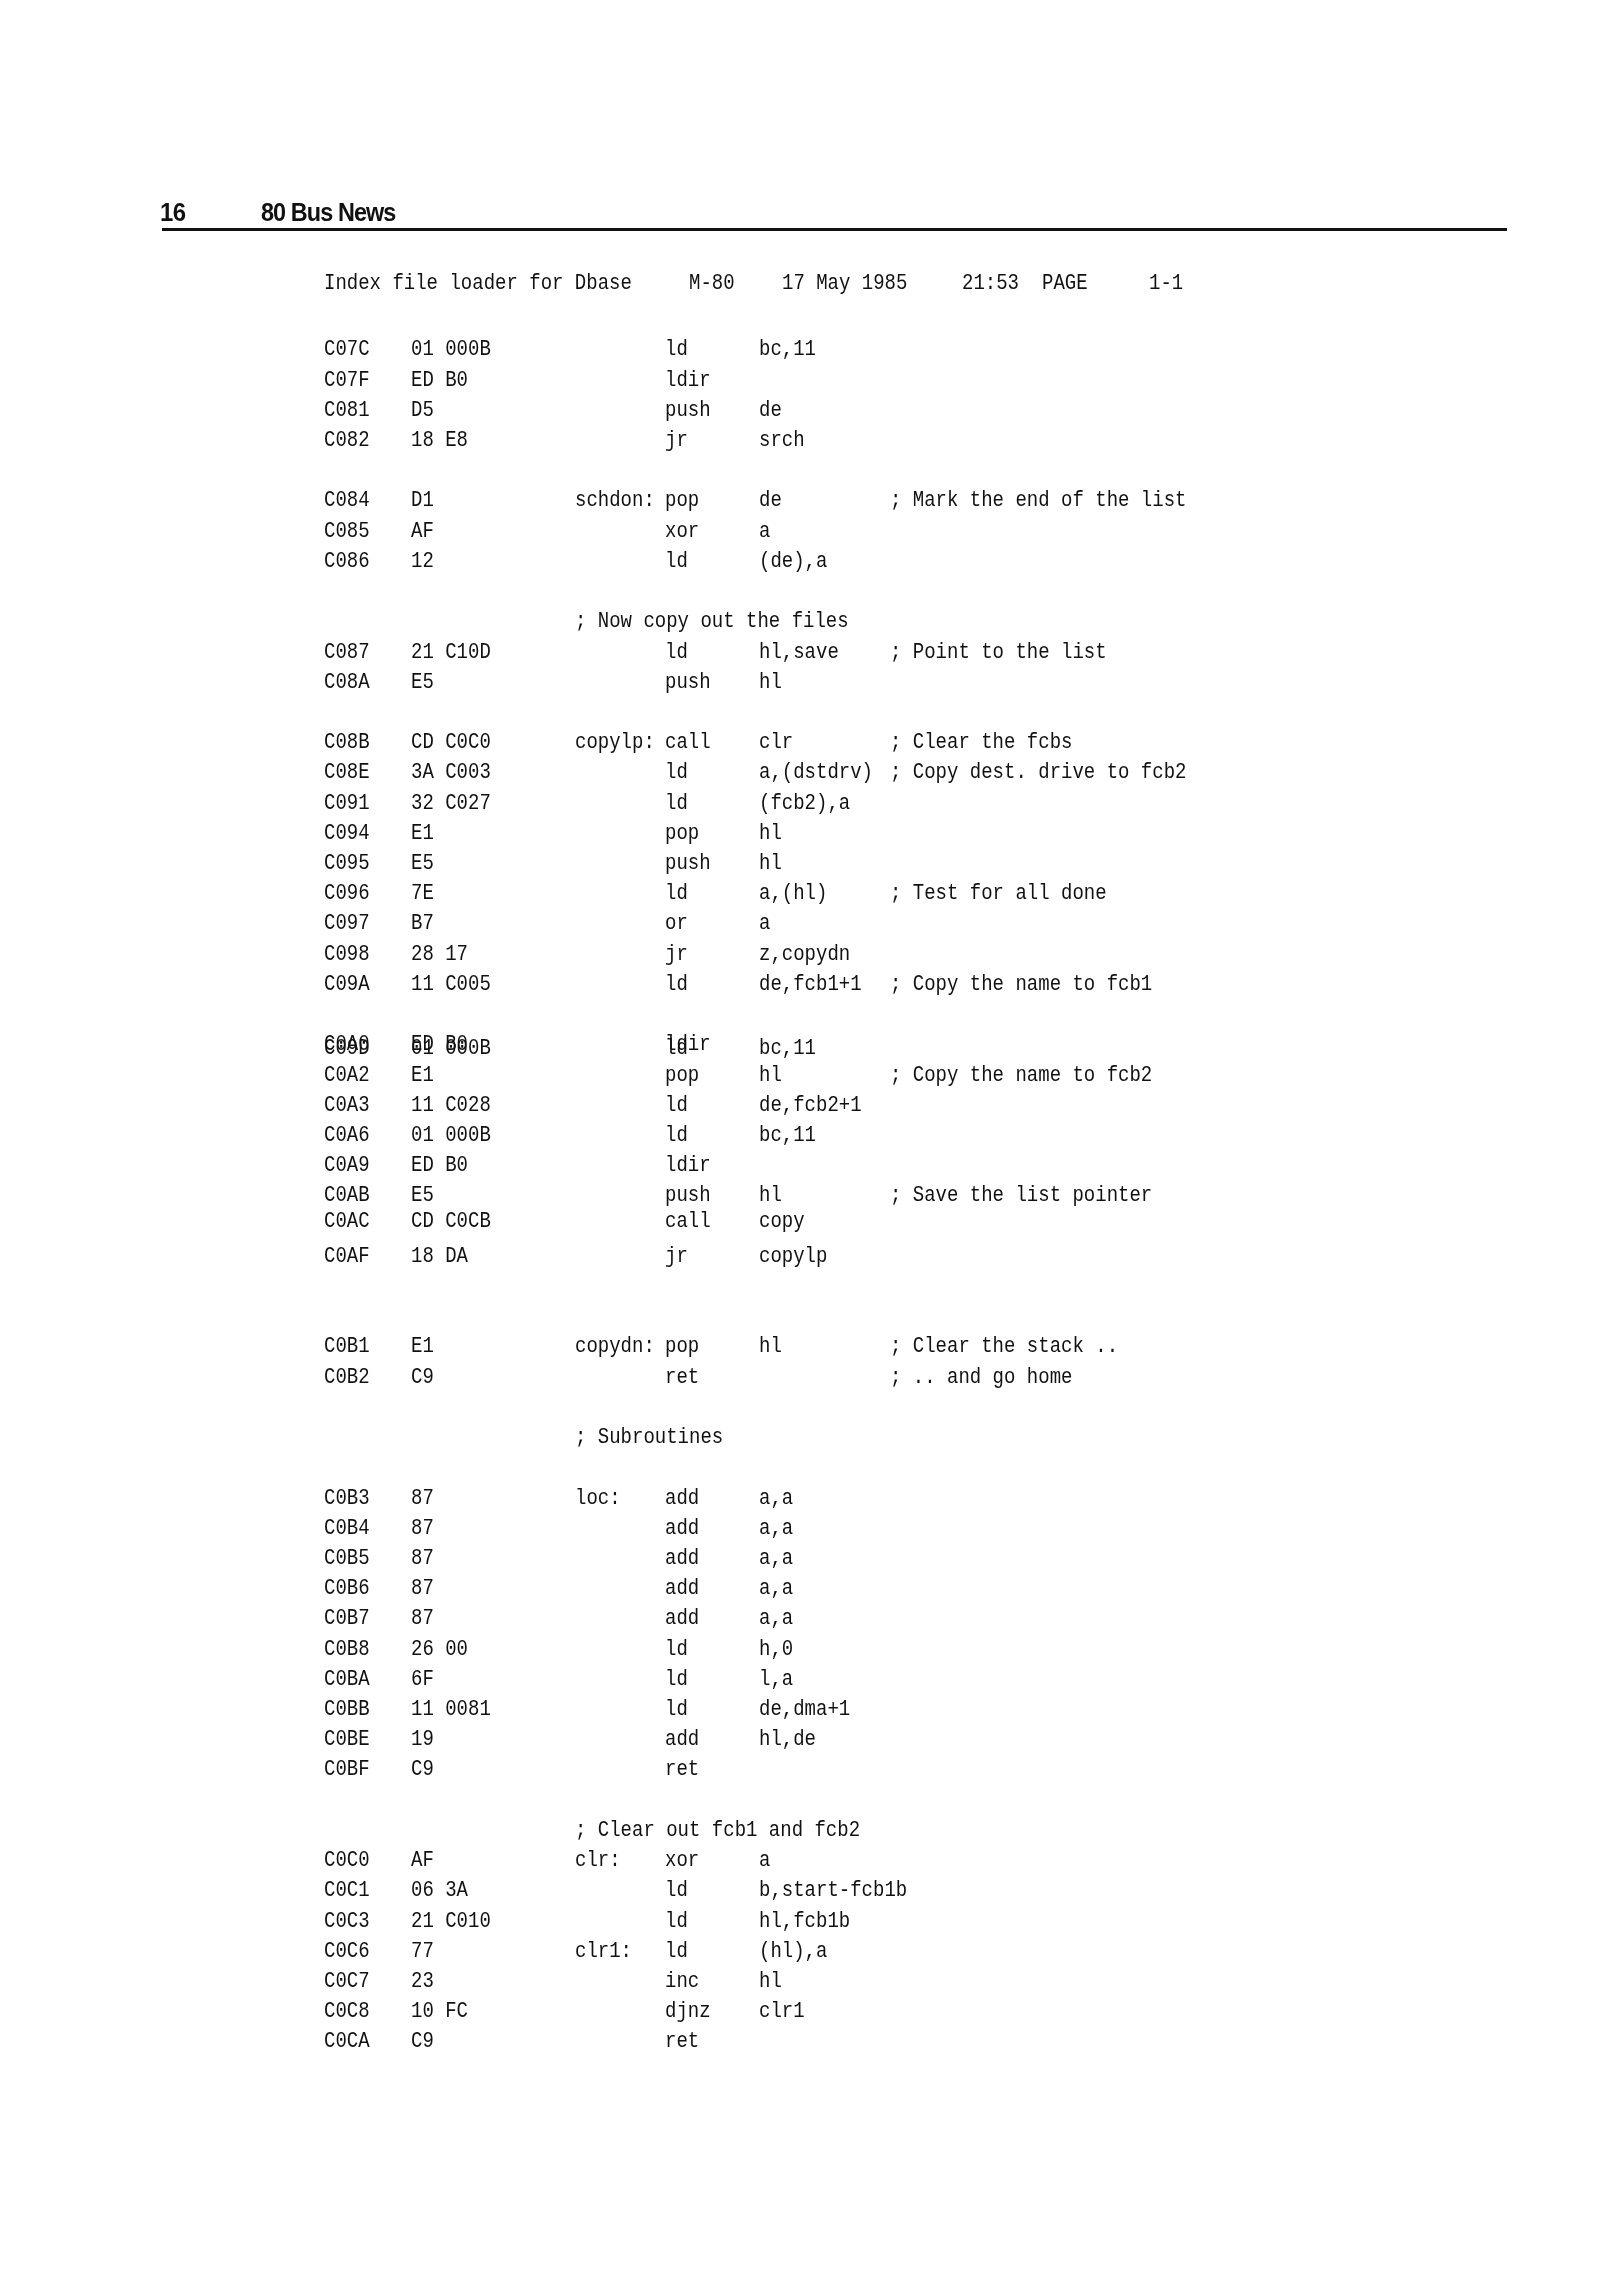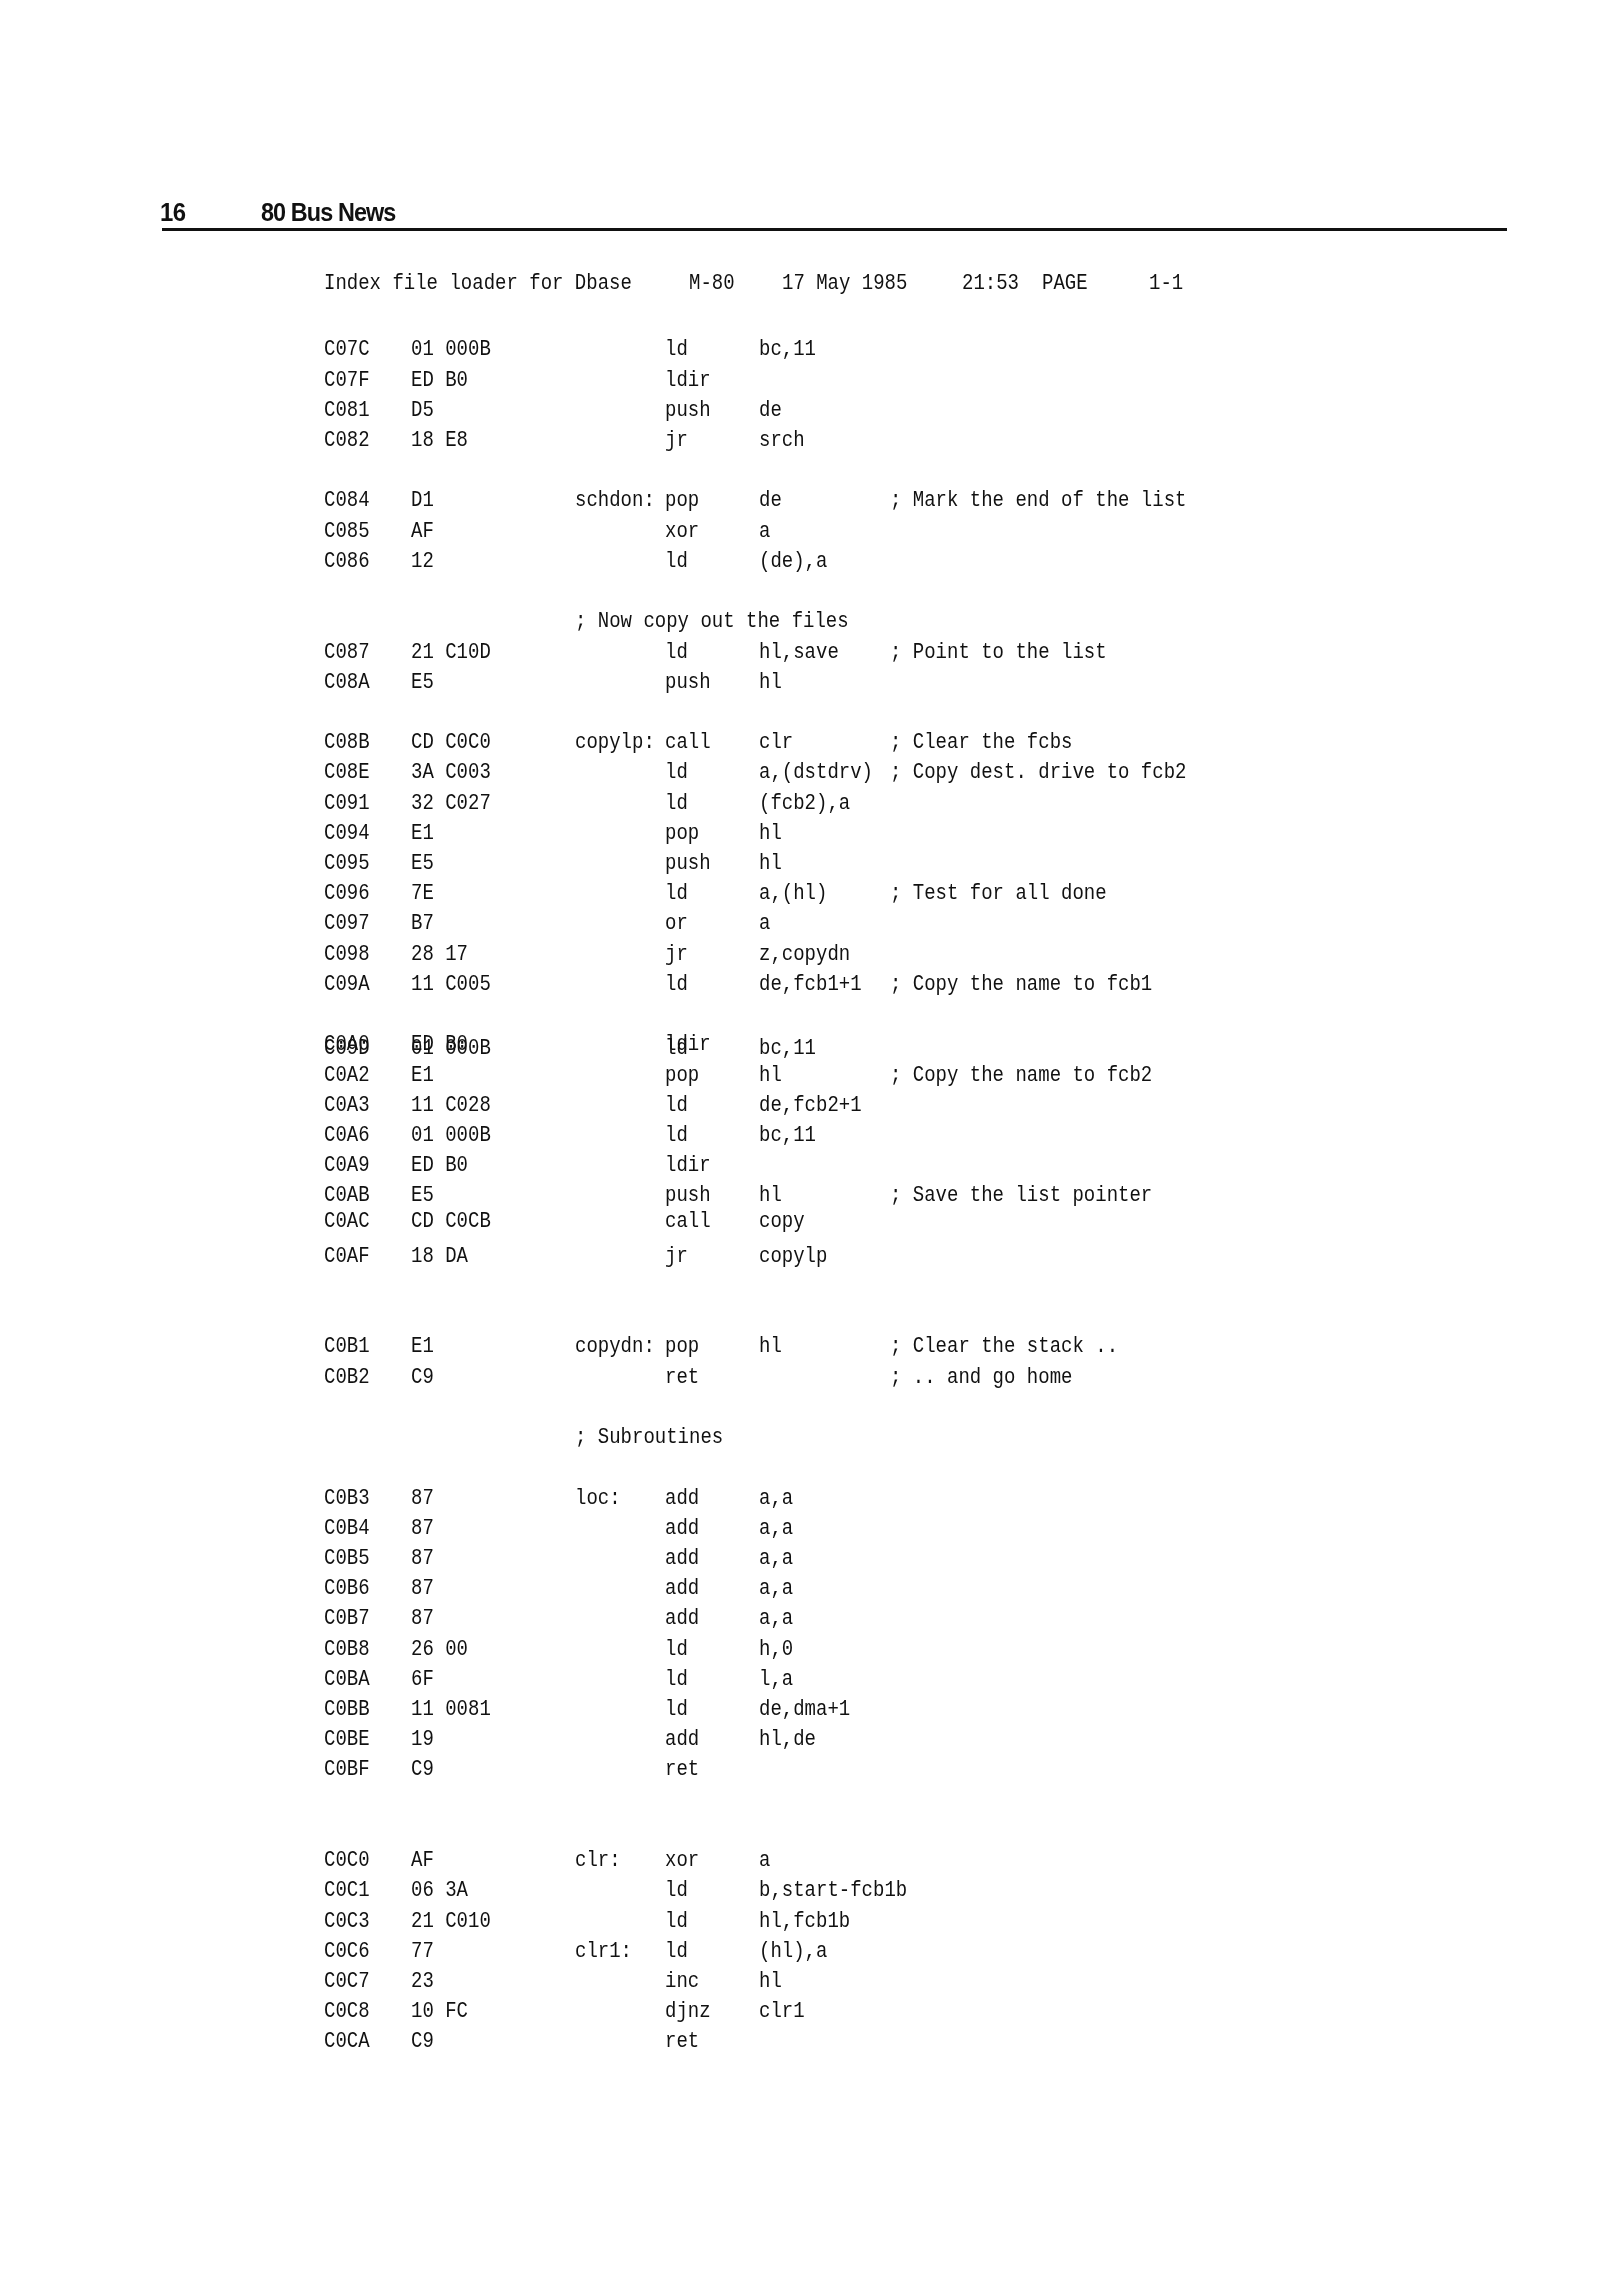--- a/index.html
+++ b/index.html
@@ -350,20 +350,23 @@
       <span class="mono col-bytes">19</span>
       <span class="mono col-op">add</span>
       <span class="mono col-arg">hl,de</span>
     </div>
     <div class="row" style="top: 1761px;">
       <span class="mono col-addr">C0BF</span>
       <span class="mono col-bytes">C9</span>
       <span class="mono col-op">ret</span>
     </div>
     <div class="row" style="top: 1792px;"></div>
+    <div class="row" style="top: 1822px;">
+      <span class="mono col-fullcomment">; Clear out fcb1 and fcb2</span>
+    </div>
     <div class="row" style="top: 1852px;">
       <span class="mono col-addr">C0C0</span>
       <span class="mono col-bytes">AF</span>
       <span class="mono col-label">clr:</span>
       <span class="mono col-op">xor</span>
       <span class="mono col-arg">a</span>
     </div>
     <div class="row" style="top: 1882px;">
       <span class="mono col-addr">C0C1</span>
       <span class="mono col-bytes">06 3A</span>

